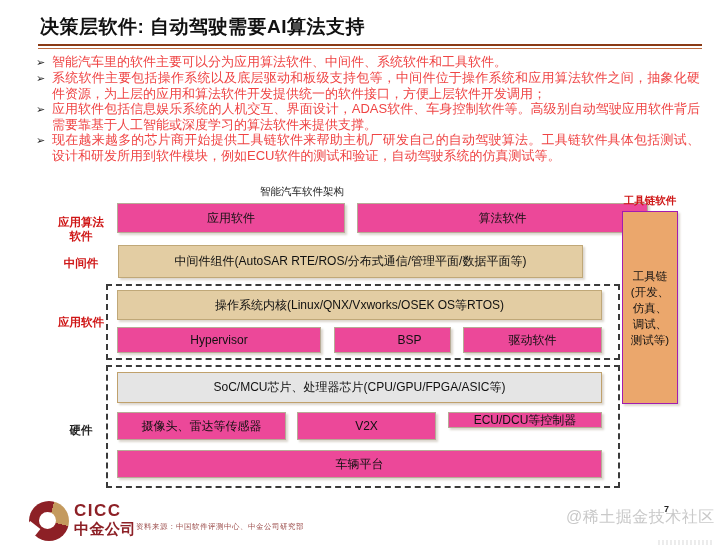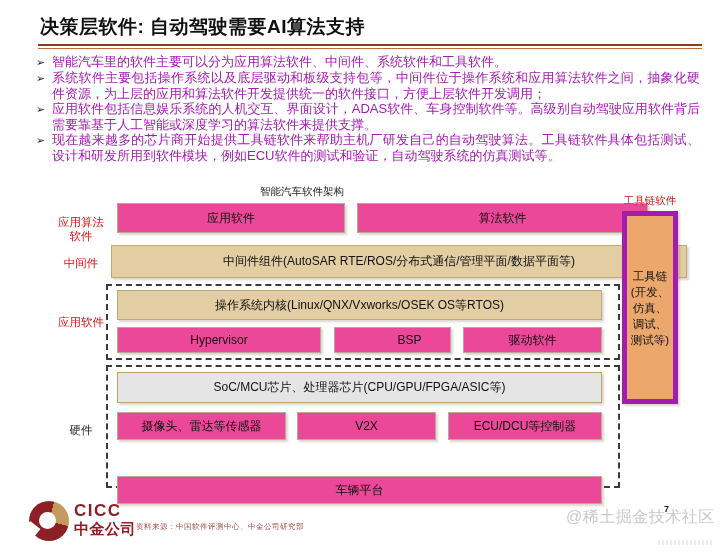--- a/index.html
+++ b/index.html
@@ -16,49 +16,49 @@
     position:absolute;left:38px;top:44px;width:664px;height:2px;
     border-top:2px solid #8a3a15;border-bottom:1px solid #bc6a40;
   }
   
   .bullets{position:absolute;left:36px;top:54px;width:664px;}
   .bullet{display:flex;align-items:flex-start;}
   .bullet .marker{
     flex:0 0 16px;font-size:11px;line-height:15.5px;color:#222;padding-top:0.5px;
   }
   .bullet .btxt{
-    flex:1;font-size:13px;line-height:15.5px;color:#a21caf;text-align:justify;
+    flex:1;font-size:13px;line-height:15.5px;color:#ef4444;text-align:justify;
   }
   
   .diagram-title{
     position:absolute;left:260px;top:185px;width:200px;
     font-size:10.5px;color:#222;
   }
   .box{
     position:absolute;display:flex;align-items:center;justify-content:center;
     font-size:12px;color:#111;text-align:center;
     border:1px solid #b3a284;box-shadow:1.5px 2px 2px rgba(110,90,60,0.25);
     box-sizing:border-box;padding:0 4px;
   }
   .fill-beige{background:#ec4899;border-color:#b7ab96;}
   .fill-tan{background:#e3cda3;border-color:#c0a878;}
   .fill-soc{background:#e5e5e5;border-color:#c0a16c;}
   .dashed-group{
     position:absolute;border:2px dashed #3a3a3a;background:transparent;box-sizing:border-box;
   }
   .side-label{
-    position:absolute;text-align:center;font-size:11.5px;font-weight:normal;
+    position:absolute;text-align:center;font-size:11.5px;font-weight:bold;
     color:#cf1616;line-height:13.5px;
   }
   .side-label.dark{color:#222;}
   .toolchain-box{
     position:absolute;left:622px;top:211px;width:56px;height:193px;
     display:flex;flex-direction:column;align-items:center;justify-content:center;
     font-size:11.5px;line-height:16px;color:#111;text-align:center;
-    border:5px solid #a21caf;background:#eba76c;box-shadow:1.5px 2px 2px rgba(110,90,60,0.25);
+    border:1px solid #a21caf;background:#eba76c;box-shadow:1.5px 2px 2px rgba(110,90,60,0.25);
     box-sizing:border-box;
   }
   
   .coin{
     position:absolute;left:29px;top:501px;width:40px;height:40px;border-radius:50%;
     background:conic-gradient(from 0deg,#8d2026 0 15deg,#c49a5e 15deg 105deg,#8d2026 105deg 360deg);
   }
   .coin::before{
     content:"";position:absolute;left:10px;top:11px;width:17px;height:17px;
     border-radius:50%;background:#fff;
@@ -115,34 +115,34 @@
   <div class="diagram-title">智能汽车软件架构</div>
 
   <div class="side-label" style="left:55px;top:216px;width:52px;">应用算法软件</div>
   <div class="side-label" style="left:55px;top:257px;width:52px;">中间件</div>
   <div class="side-label" style="left:52px;top:316px;width:58px;">应用软件</div>
   <div class="side-label dark" style="left:52px;top:424px;width:58px;">硬件</div>
 
   <div class="box fill-beige" style="left:117px;top:203px;width:228px;height:30px;">应用软件</div>
   <div class="box fill-beige" style="left:357px;top:203px;width:291px;height:30px;">算法软件</div>
 
-  <div class="box fill-tan" style="left:111px;top:245px;width:576px;height:33px;">中间件组件(AutoSAR RTE/ROS/分布式通信/管理平面/数据平面等)</div>
+  <div class="box fill-tan" style="left:118px;top:245px;width:465px;height:33px;">中间件组件(AutoSAR RTE/ROS/分布式通信/管理平面/数据平面等)</div>
 
   <div class="dashed-group" style="left:106px;top:284px;width:514px;height:76px;"></div>
   <div class="box fill-tan" style="left:117px;top:290px;width:485px;height:30px;">操作系统内核(Linux/QNX/Vxworks/OSEK OS等RTOS)</div>
   <div class="box fill-beige" style="left:117px;top:327px;width:204px;height:26px;">Hypervisor</div>
   <div class="box fill-beige" style="left:334px;top:327px;width:117px;height:26px;padding-left:38px;">BSP</div>
   <div class="box fill-beige" style="left:463px;top:327px;width:139px;height:26px;">驱动软件</div>
 
   <div class="dashed-group" style="left:106px;top:365px;width:514px;height:123px;"></div>
   <div class="box fill-soc" style="left:117px;top:372px;width:485px;height:31px;">SoC/MCU芯片、处理器芯片(CPU/GPU/FPGA/ASIC等)</div>
   <div class="box fill-beige" style="left:117px;top:412px;width:169px;height:28px;">摄像头、雷达等传感器</div>
   <div class="box fill-beige" style="left:297px;top:412px;width:139px;height:28px;">V2X</div>
-  <div class="box fill-beige" style="left:448px;top:412px;width:154px;height:28px;">ECU/DCU等控制器</div>
-  <div class="box fill-beige" style="left:117px;top:476px;width:485px;height:28px;">车辆平台</div>
+  <div class="box fill-beige" style="left:448px;top:412px;width:154px;height:16px;">ECU/DCU等控制器</div>
+  <div class="box fill-beige" style="left:117px;top:450px;width:485px;height:28px;">车辆平台</div>
 
   <div class="side-label" style="left:612px;top:194px;width:76px;font-size:10.5px;">工具链软件</div>
   <div class="toolchain-box">
     <div>工具链</div>
     <div>(开发、</div>
     <div>仿真、</div>
     <div>调试、</div>
     <div>测试等)</div>
   </div>
 

